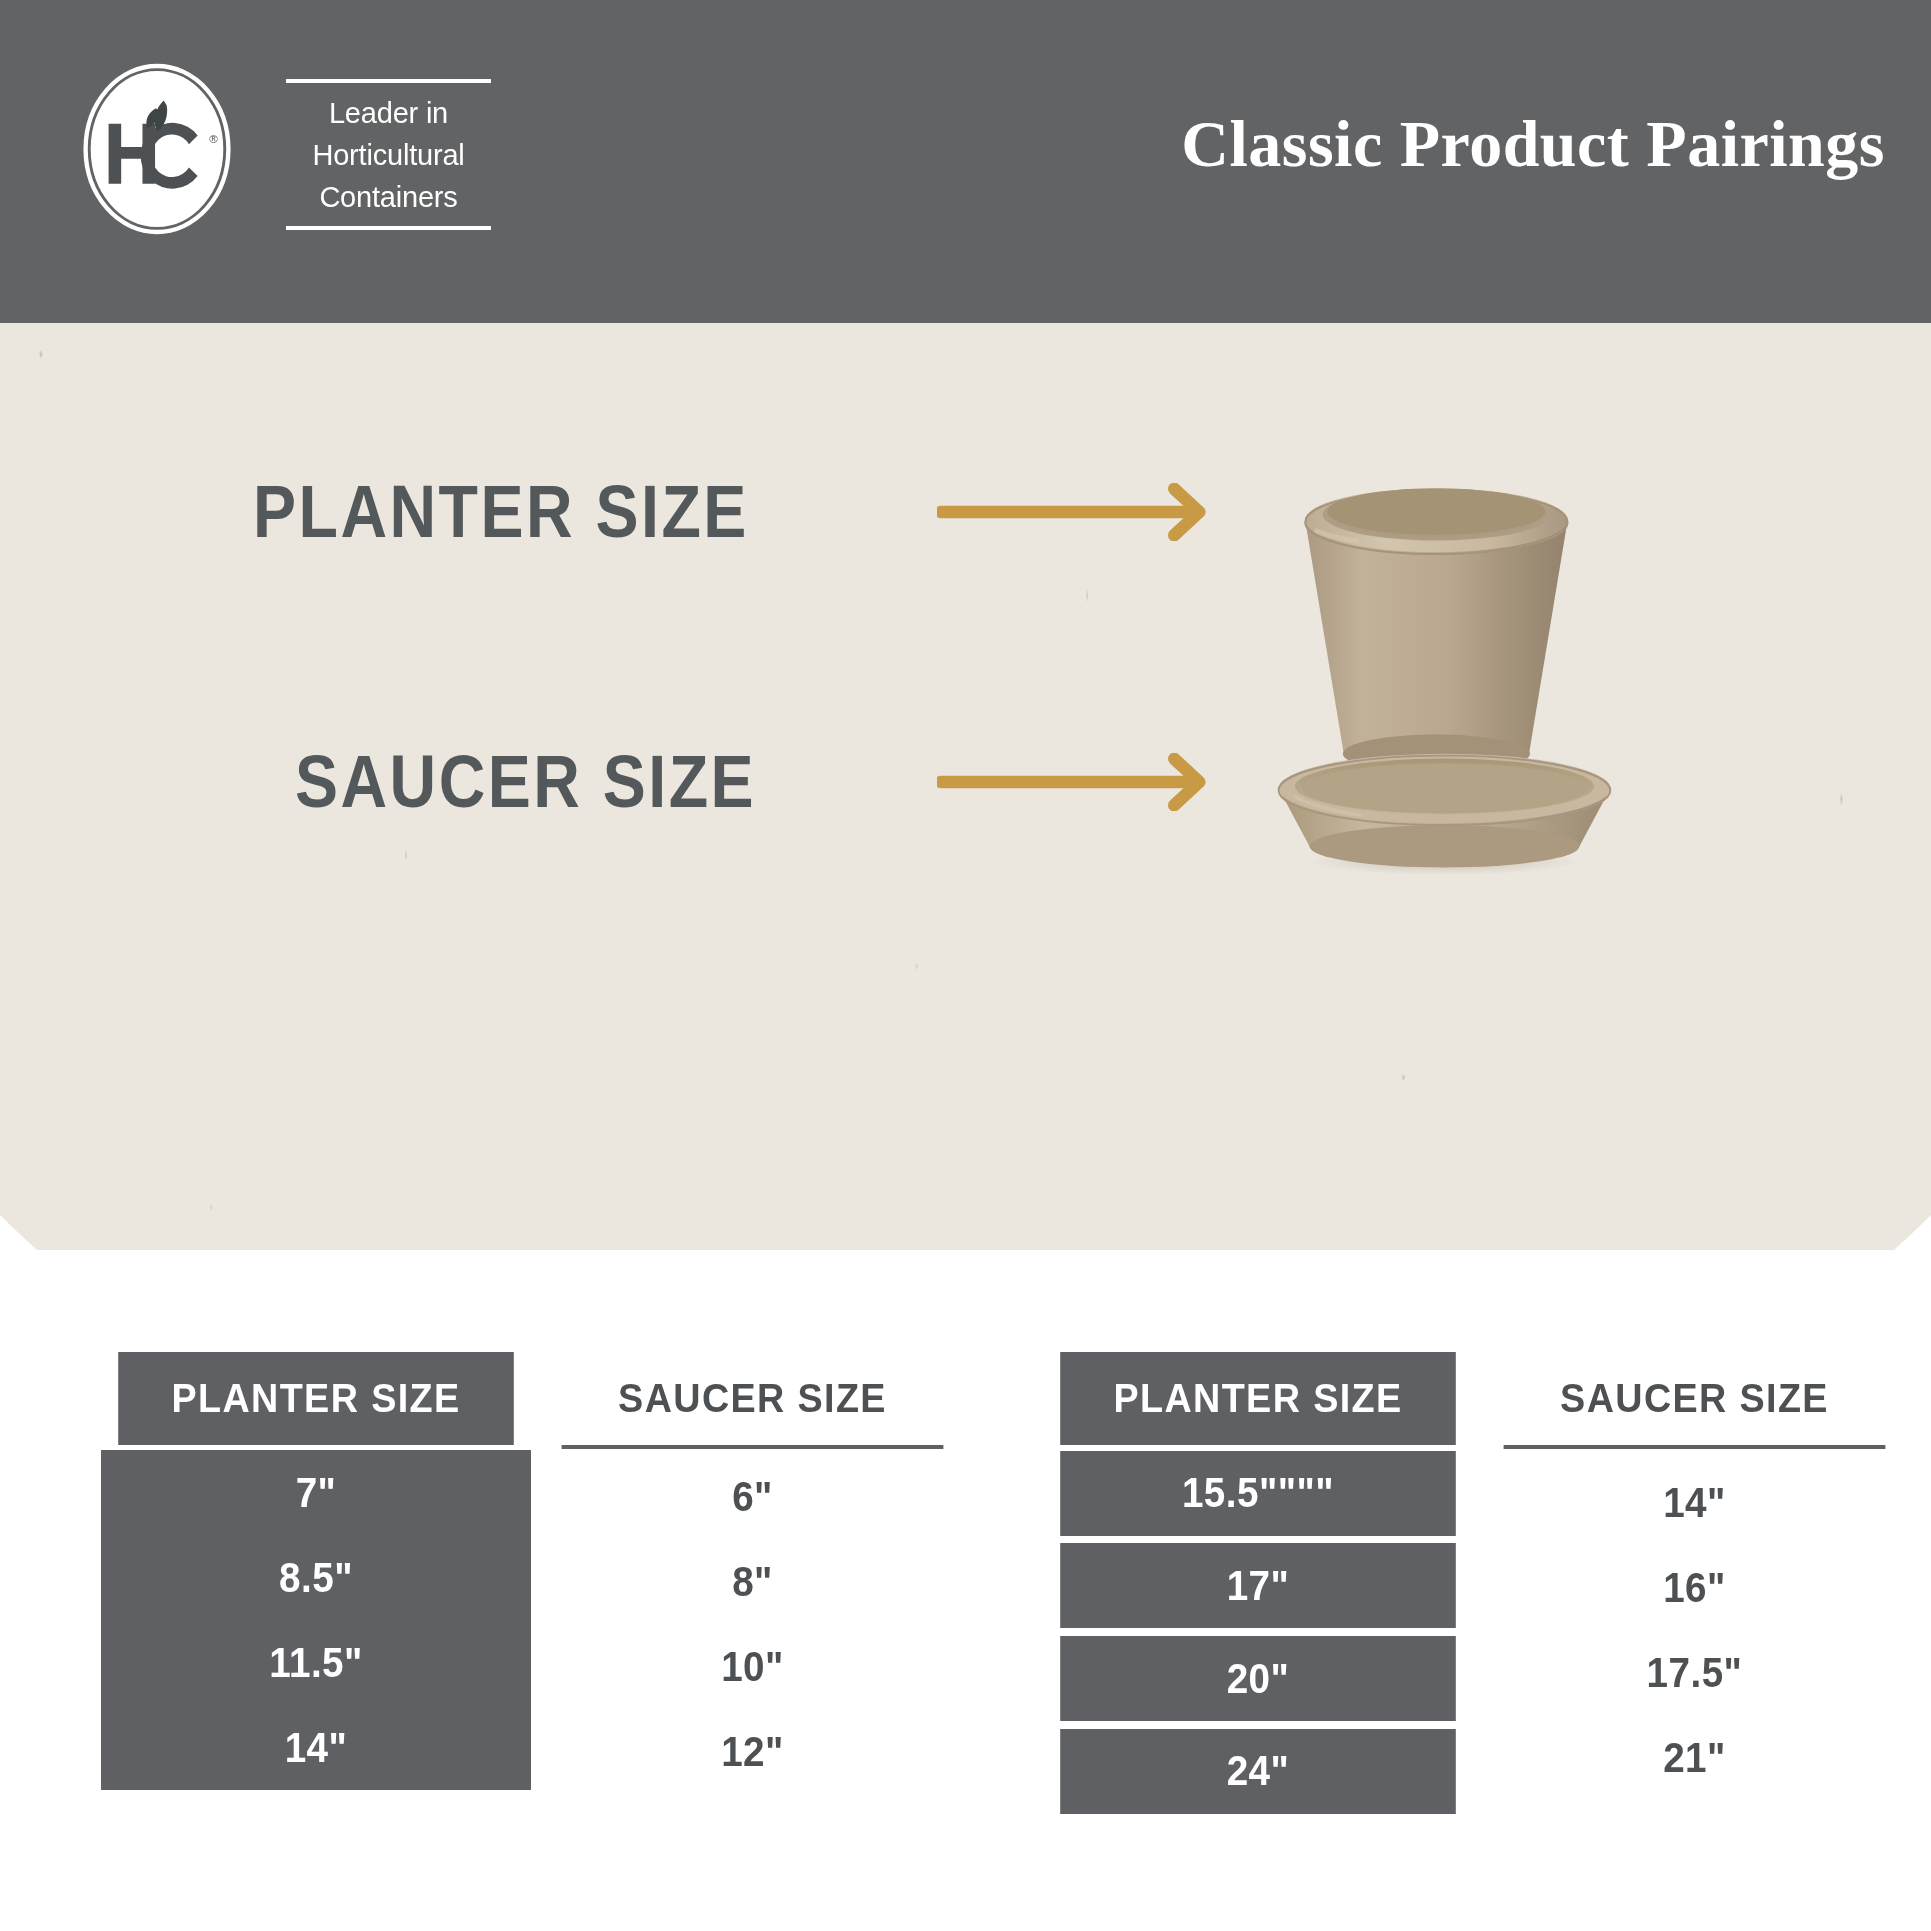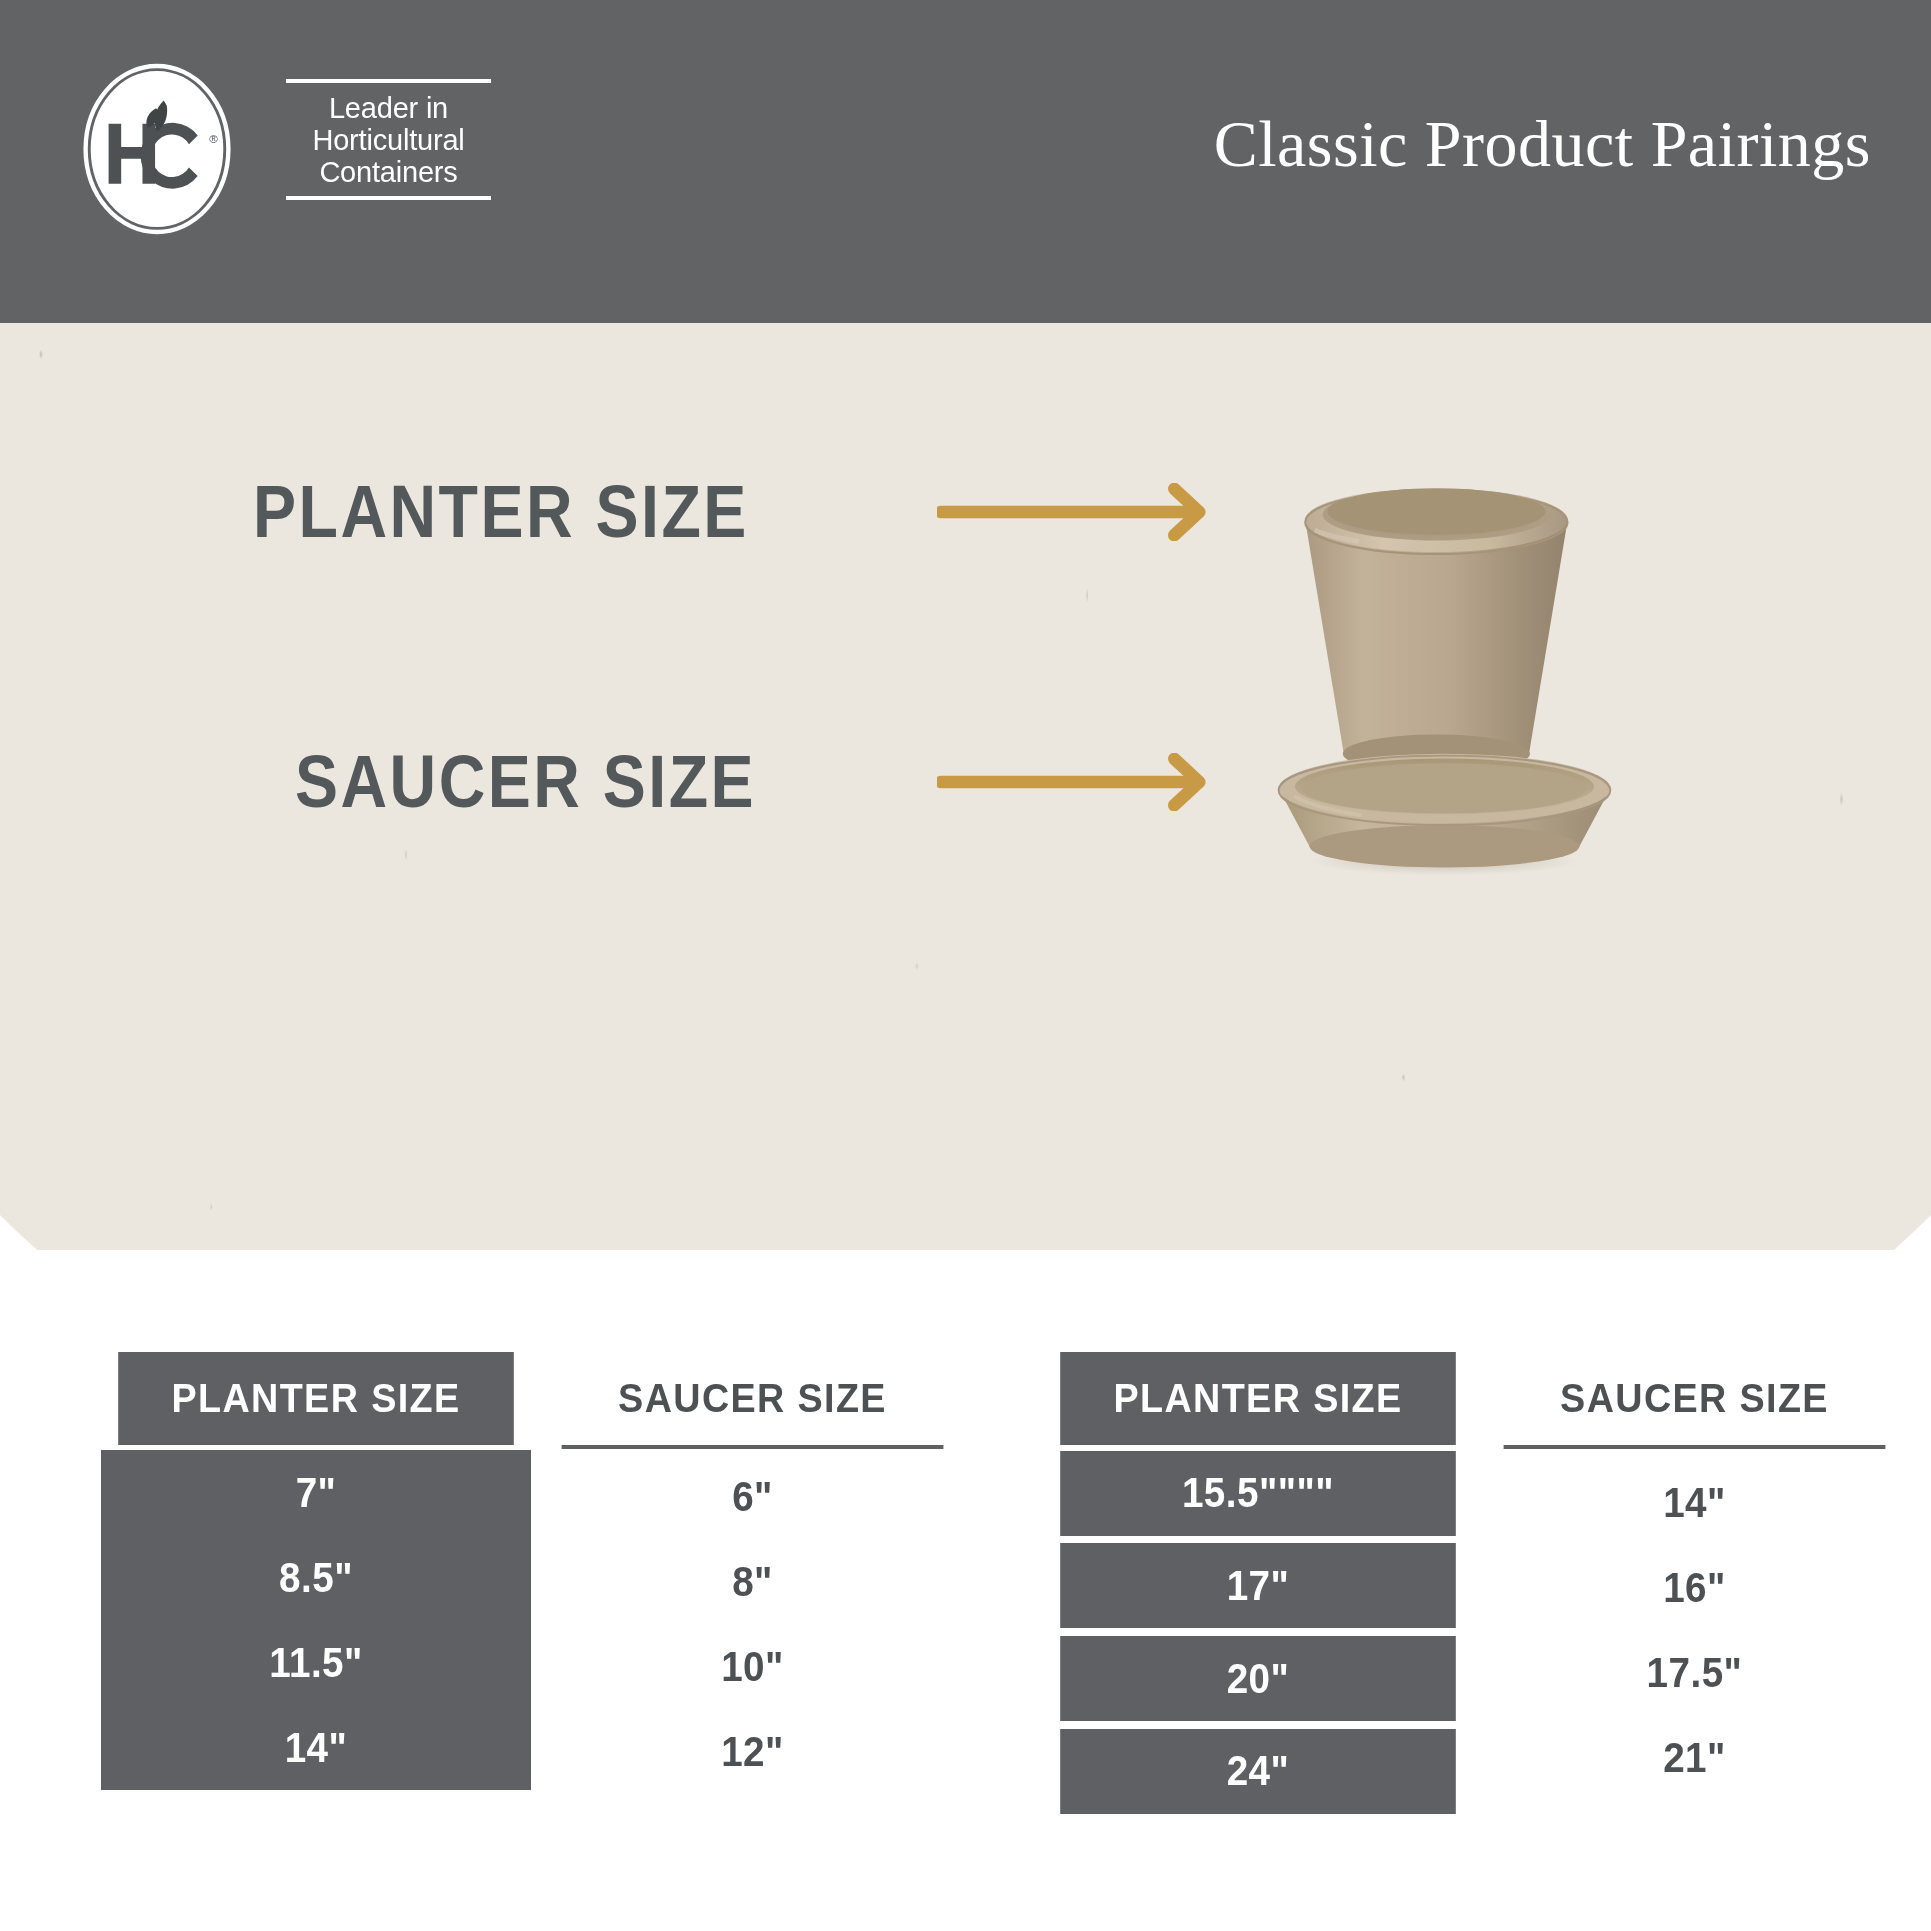--- a/index.html
+++ b/index.html
@@ -47,35 +47,36 @@
   }
   .brand-rule {
     height: 3.9px;
     background: #ffffff;
     width: 205px;
   }
   .brand-tagline {
     font-family: "Liberation Sans", sans-serif;
     color: #ffffff;
     font-size: 29px;
-    line-height: 32px;
+    line-height: 42px;
     text-align: center;
     padding: 8.7px 0 8.7px 0;
     letter-spacing: -0.2px;
     white-space: pre-line;
   }
   .header-title {
     position: absolute;
-    right: 60px;
+    right: 46px;
     top: 106px;
     font-family: "Liberation Serif", serif;
     color: #ffffff;
     font-size: 66px;
     letter-spacing: 0.5px;
     white-space: nowrap;
+    font-weight: bold;
   }
 
   
   .hero {
     position: absolute;
     left: 0; top: 323px;
     width: 1931px;
     height: 927px;
     overflow: hidden;
   }

